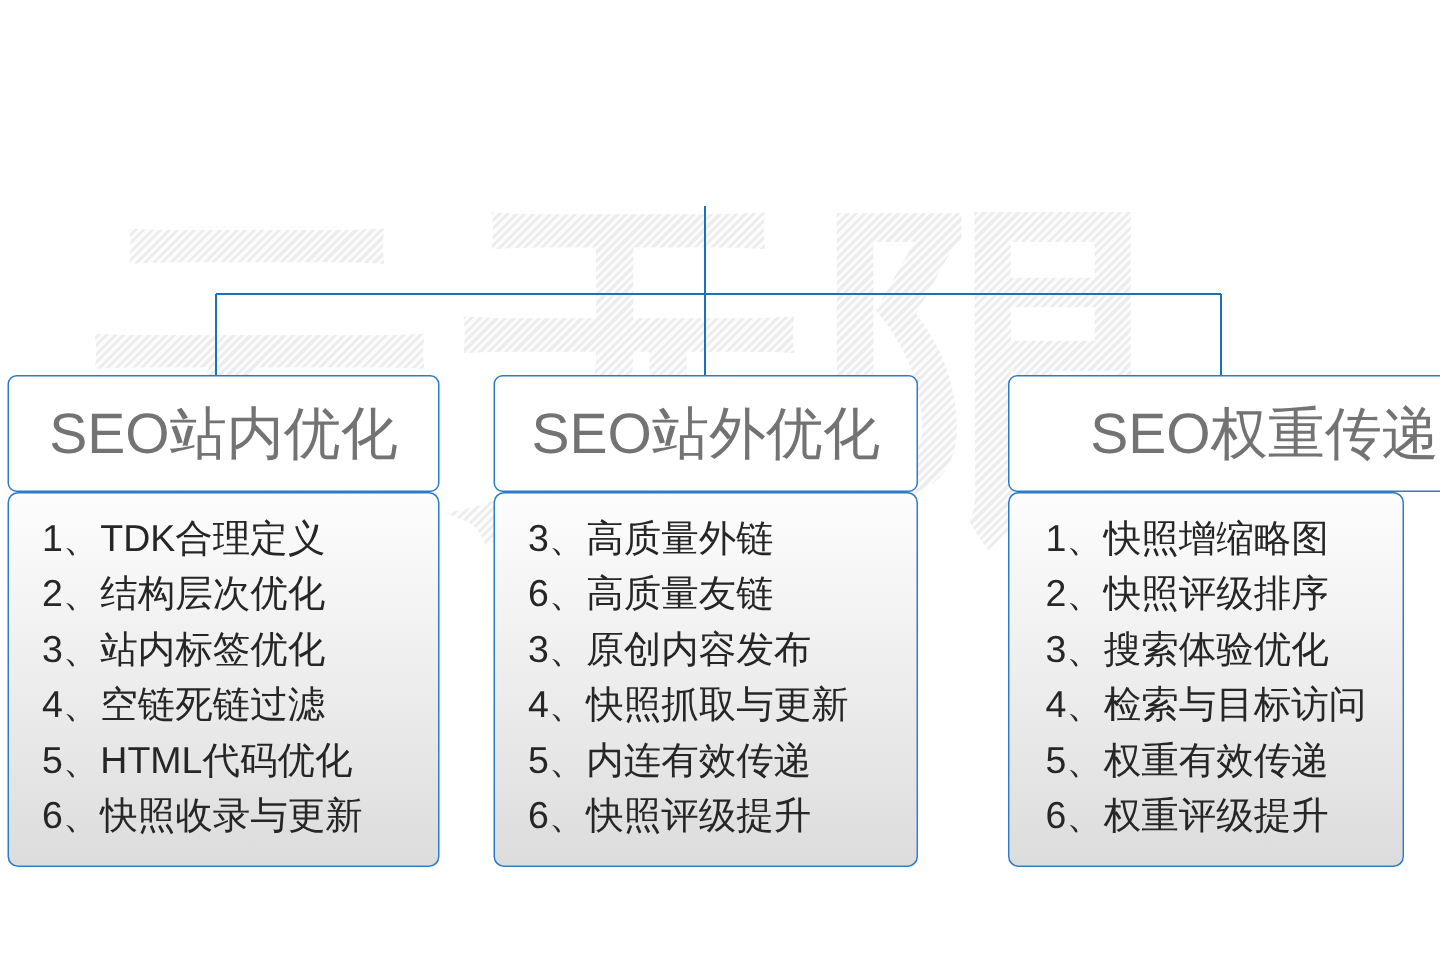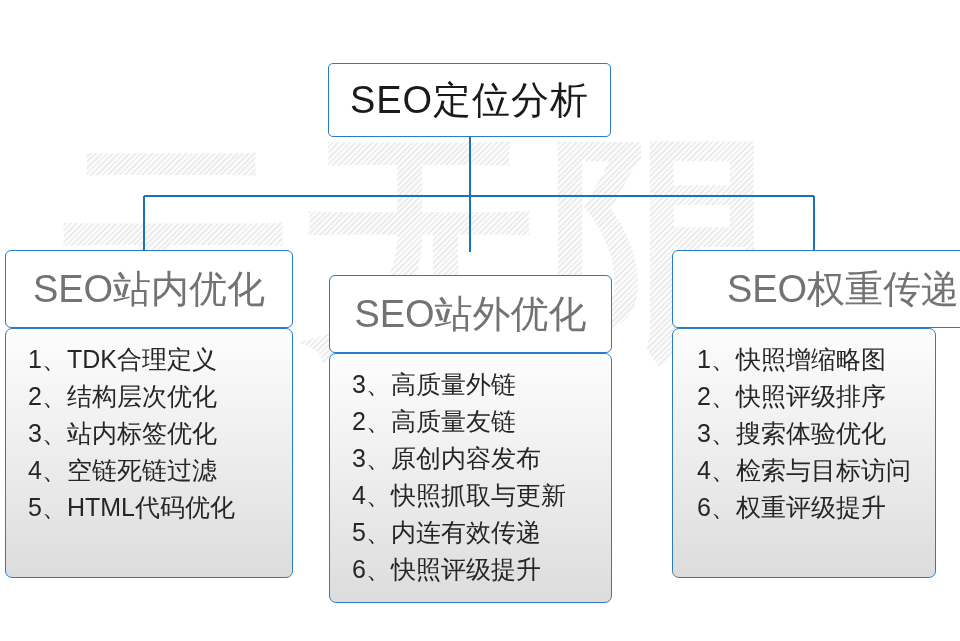--- a/index.html
+++ b/index.html
@@ -151,63 +151,62 @@
   <svg id="connectors" width="960" height="641" viewBox="0 0 960 641">
     <g stroke="#1a73b8" stroke-width="1.8" fill="none" shape-rendering="crispEdges">
       <line x1="470" y1="137" x2="470" y2="196"></line>
       <line x1="144" y1="196" x2="814" y2="196"></line>
       <line x1="144" y1="196" x2="144" y2="252"></line>
       <line x1="470" y1="196" x2="470" y2="252"></line>
       <line x1="814" y1="196" x2="814" y2="252"></line>
     </g>
   </svg>
 
-  <div class="node title-box" style="left:328px; top:63px; width:283px; height:74px;">
-    <span class="title-text">SEO定位分析</span>
-  </div>
 
   <div class="col" id="col-0" style="left:5px; top:250px; width:288px; height:330px;">
     <div class="col-header" style="width:288px; height:78px;">
       <span class="col-header-text">SEO站内优化</span>
     </div>
     <div class="col-body" style="top:78px; width:288px; height:250px;">
       <ul>
         <li>1、TDK合理定义</li>
         <li>2、结构层次优化</li>
         <li>3、站内标签优化</li>
         <li>4、空链死链过滤</li>
         <li>5、HTML代码优化</li>
+        <li>6、快照收录与更新</li>
       </ul>
     </div>
   </div>
 
-  <div class="col" id="col-1" style="left:329px; top:250px; width:283px; height:330px;margin-top:25px;">
+  <div class="col" id="col-1" style="left:329px; top:250px; width:283px; height:330px;">
     <div class="col-header" style="width:283px; height:78px;">
       <span class="col-header-text">SEO站外优化</span>
     </div>
     <div class="col-body" style="top:78px; width:283px; height:250px;">
       <ul>
         <li>3、高质量外链</li>
-        <li>2、高质量友链</li>
+        <li>6、高质量友链</li>
         <li>3、原创内容发布</li>
         <li>4、快照抓取与更新</li>
         <li>5、内连有效传递</li>
         <li>6、快照评级提升</li>
       </ul>
     </div>
   </div>
 
   <div class="col" id="col-2" style="left:672px; top:250px; width:283px; height:330px;">
     <div class="col-header" style="width:342px; height:78px;">
       <span class="col-header-text">SEO权重传递</span>
     </div>
     <div class="col-body" style="top:78px; width:264px; height:250px;">
       <ul>
         <li>1、快照增缩略图</li>
         <li>2、快照评级排序</li>
         <li>3、搜索体验优化</li>
         <li>4、检索与目标访问</li>
+        <li>5、权重有效传递</li>
         <li>6、权重评级提升</li>
       </ul>
     </div>
   </div>
 
 </div>
 
 </body></html>

